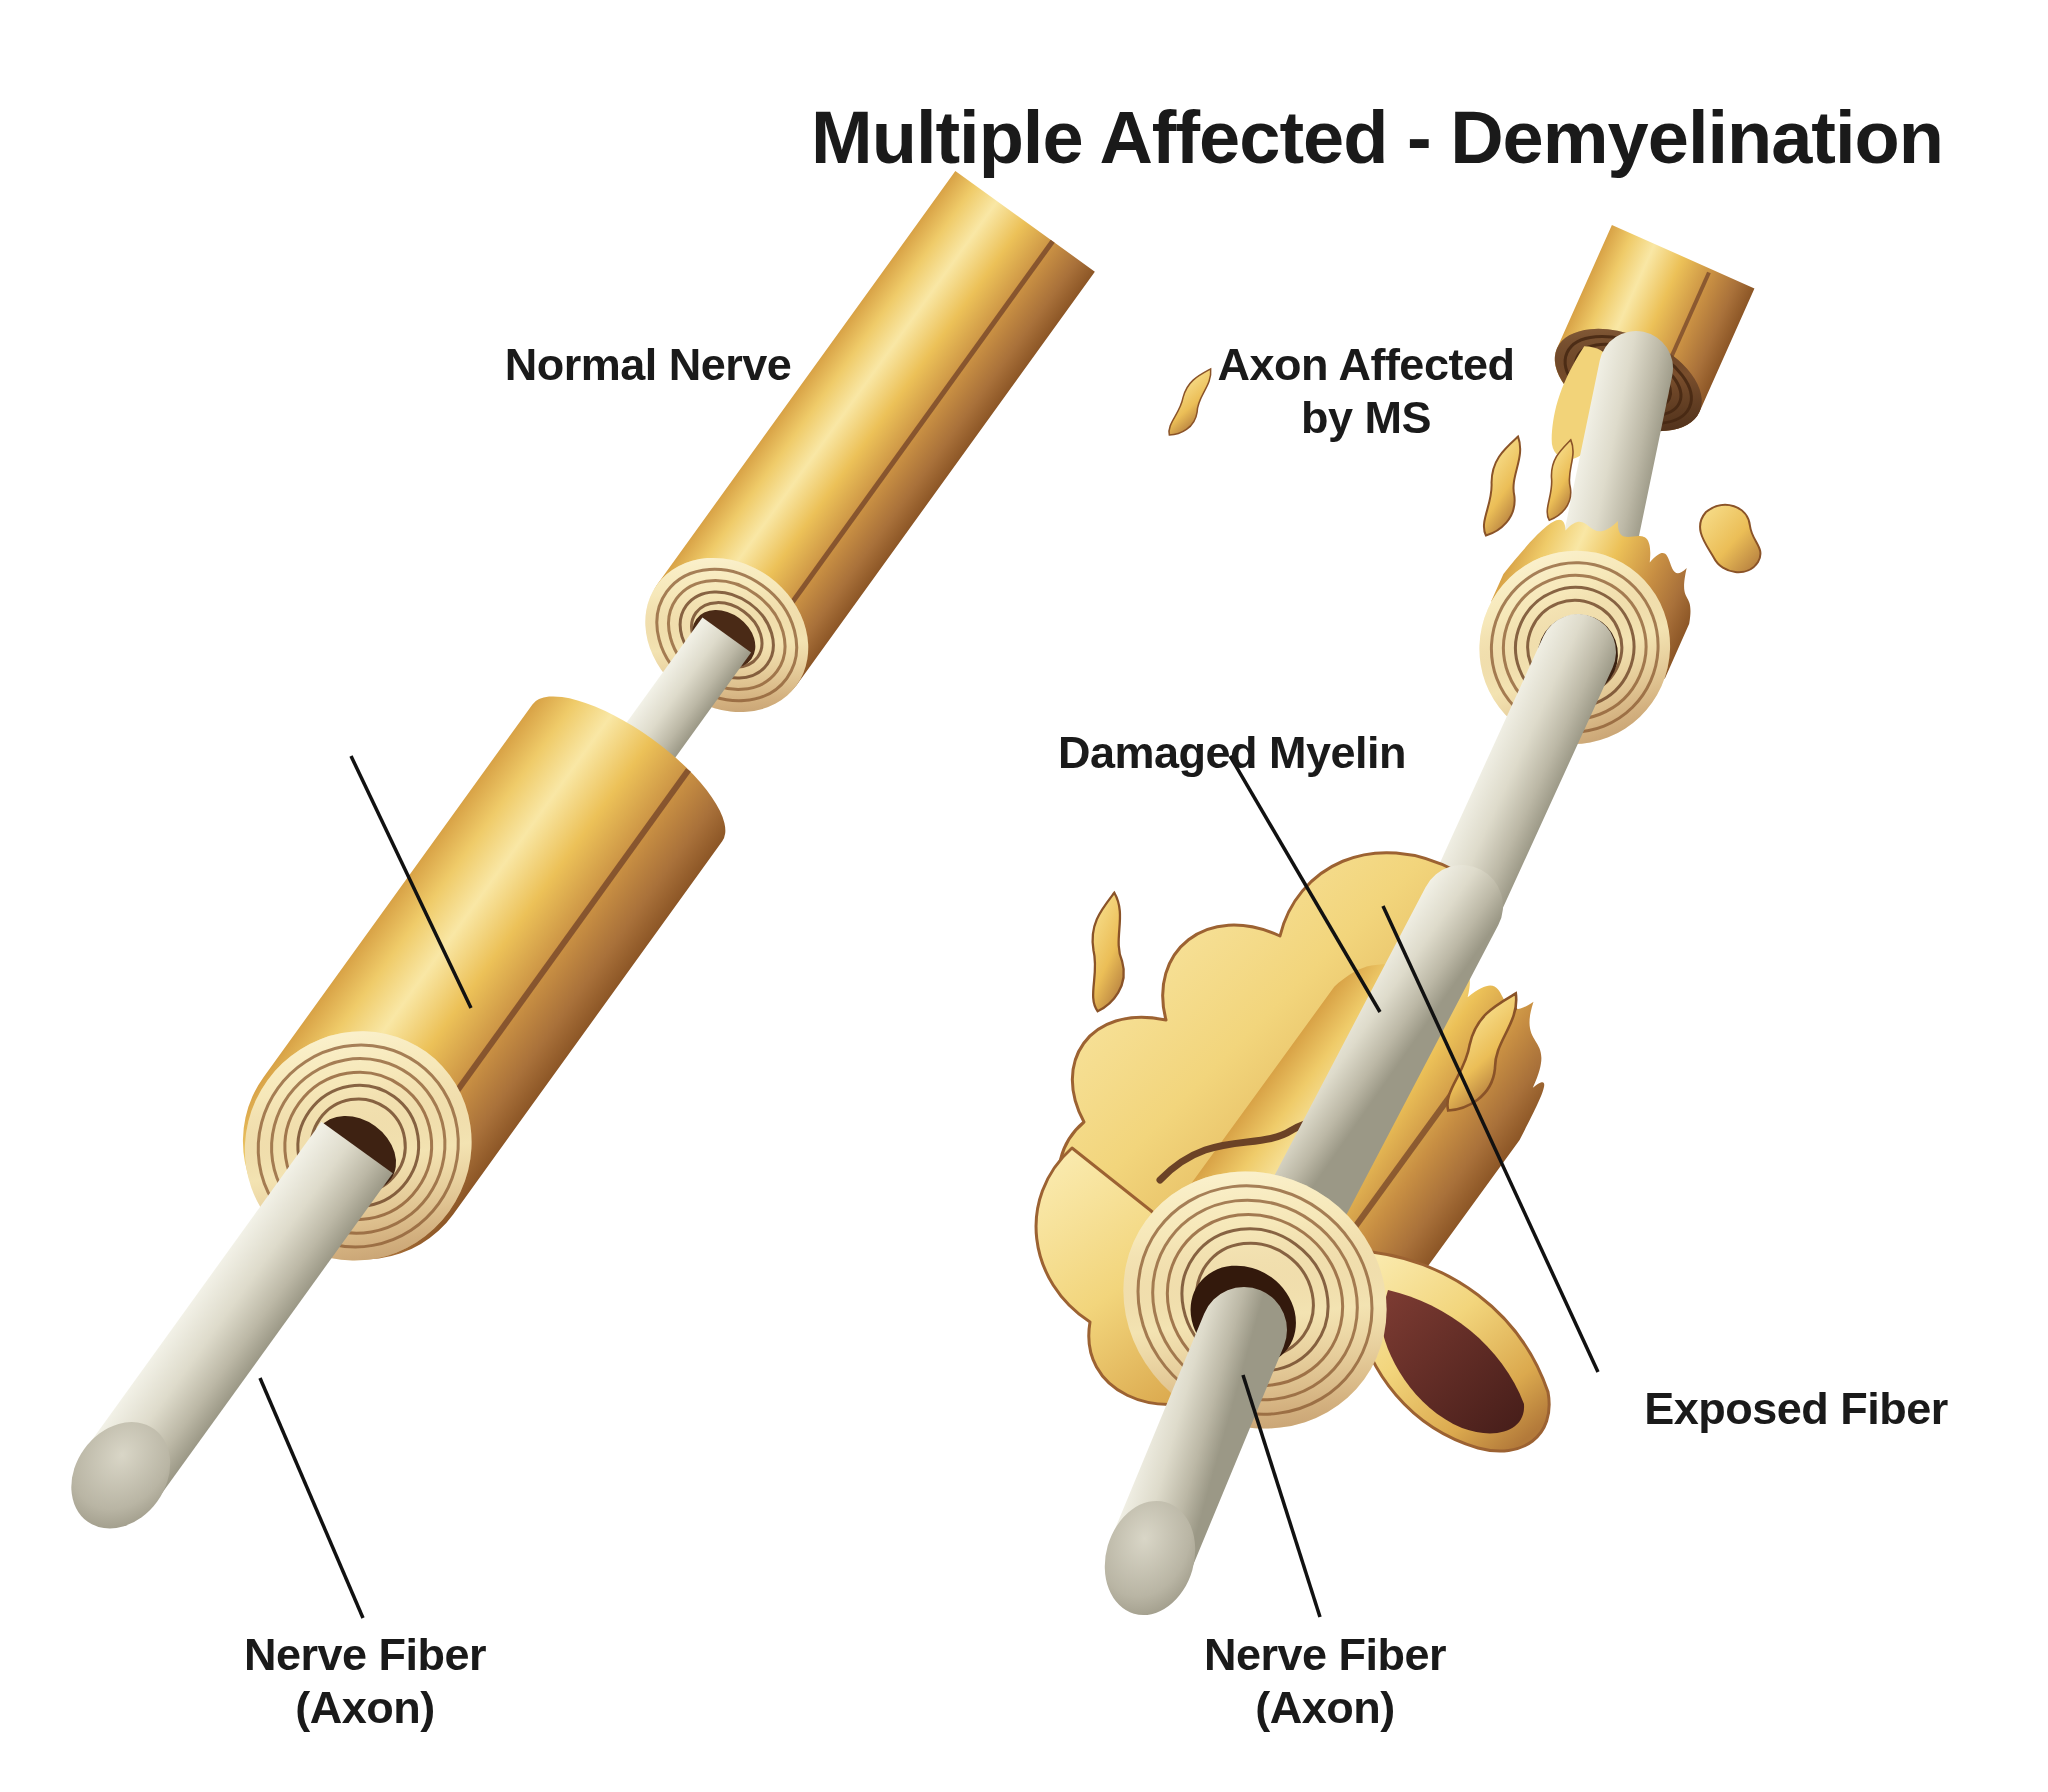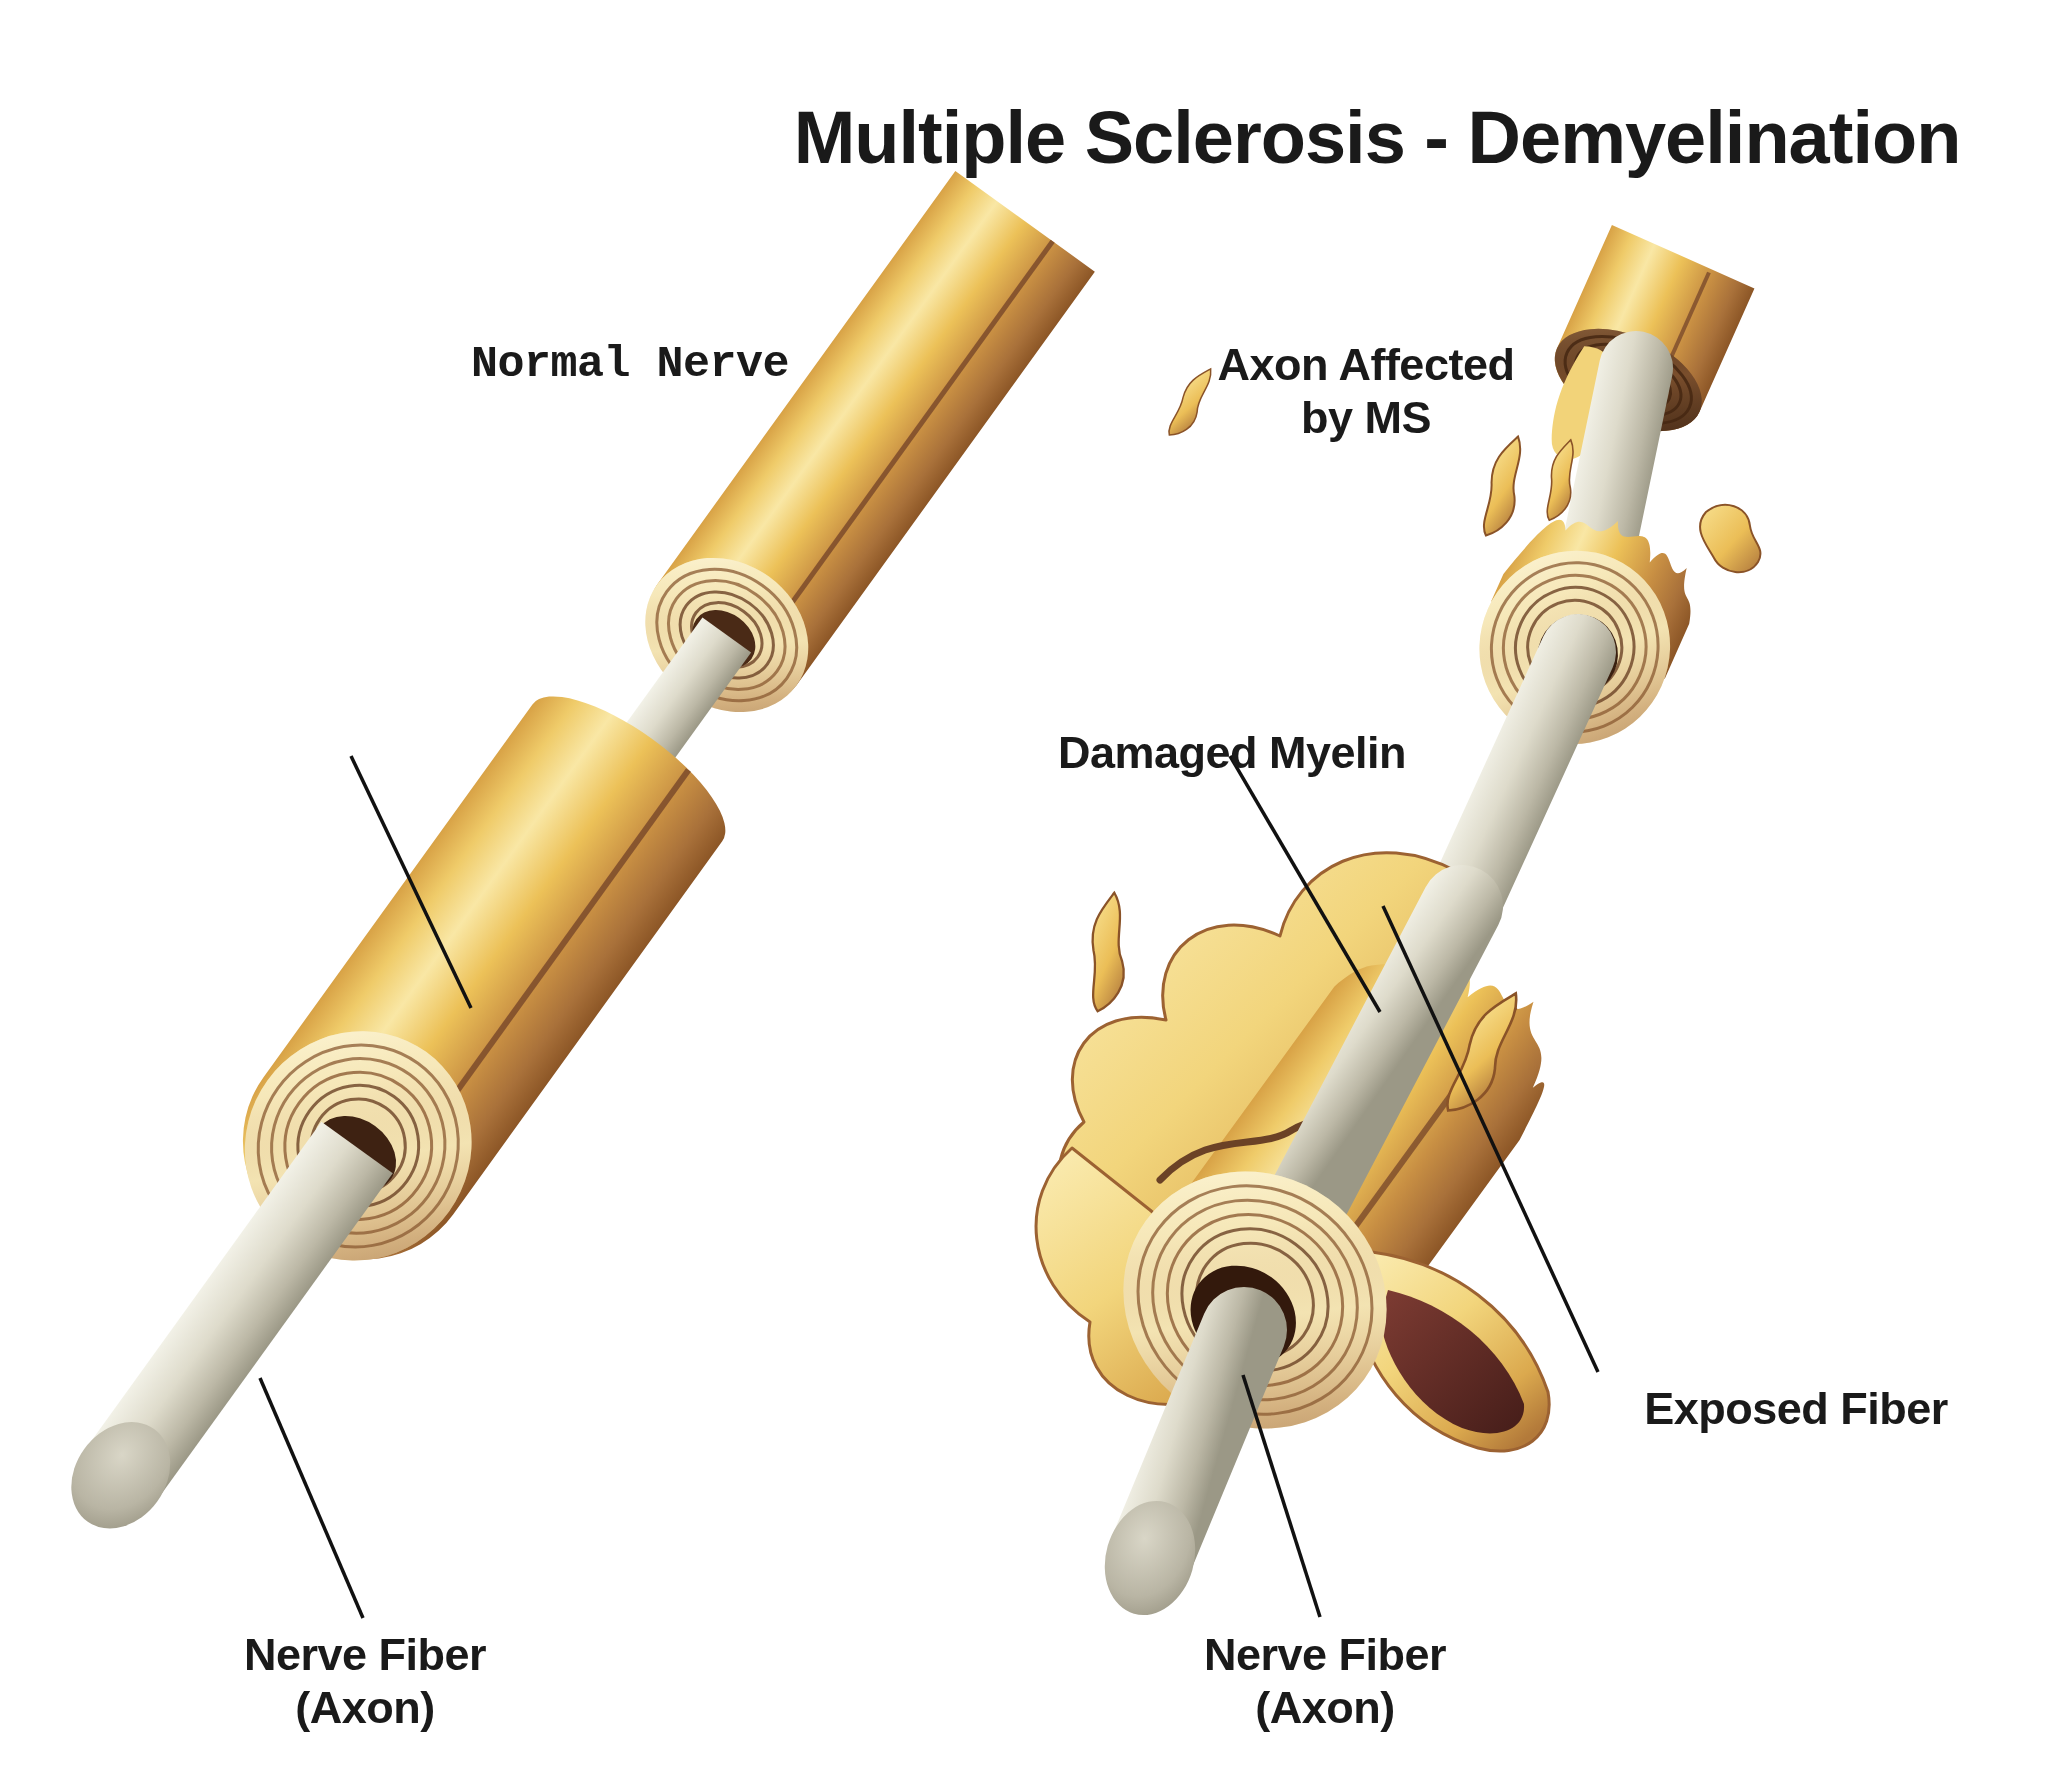--- a/index.html
+++ b/index.html
@@ -202,23 +202,23 @@
 
     <g stroke="#111111" stroke-width="3.5">
       <line x1="351" y1="756" x2="471" y2="1008"></line>
       <line x1="1230" y1="756" x2="1380" y2="1012"></line>
       <line x1="1383" y1="906" x2="1598" y2="1372"></line>
       <line x1="260" y1="1378" x2="363" y2="1618"></line>
       <line x1="1243" y1="1375" x2="1320" y2="1617"></line>
     </g>
   </svg>
 
-  <div class="ttl" style="left:1377px;top:95px;">Multiple Sclerosis - Demyelination</div>
-
-  <div class="lbl" style="left:630px;top:338px;font-family:Liberation Mono, monospace;">Normal Nerve</div>
+  <div class="ttl" style="left:1377px;top:95px;">Multiple Affected - Demyelination</div>
+
+  <div class="lbl" style="left:648px;top:338px;">Normal Nerve</div>
 
   <div class="lbl" style="left:1366px;top:338px;">
     <span>Axon Affected</span>
     <span>by MS</span>
   </div>
 
 
   <div class="lbl" style="left:1232px;top:698px;margin-top:28px;">Damaged Myelin</div>
 
   <div class="lbl" style="left:1796px;top:1382px;">Exposed Fiber</div>

